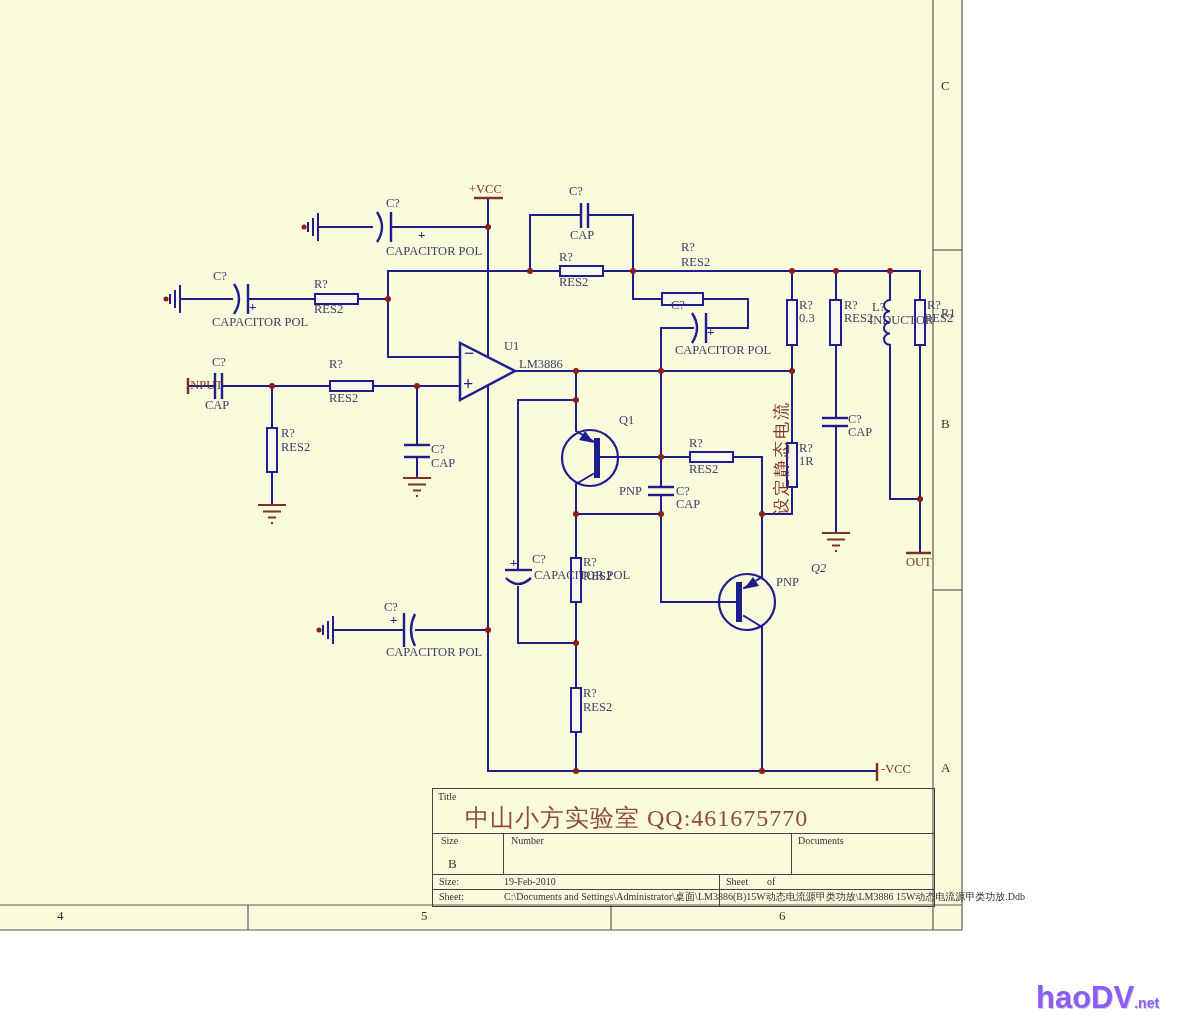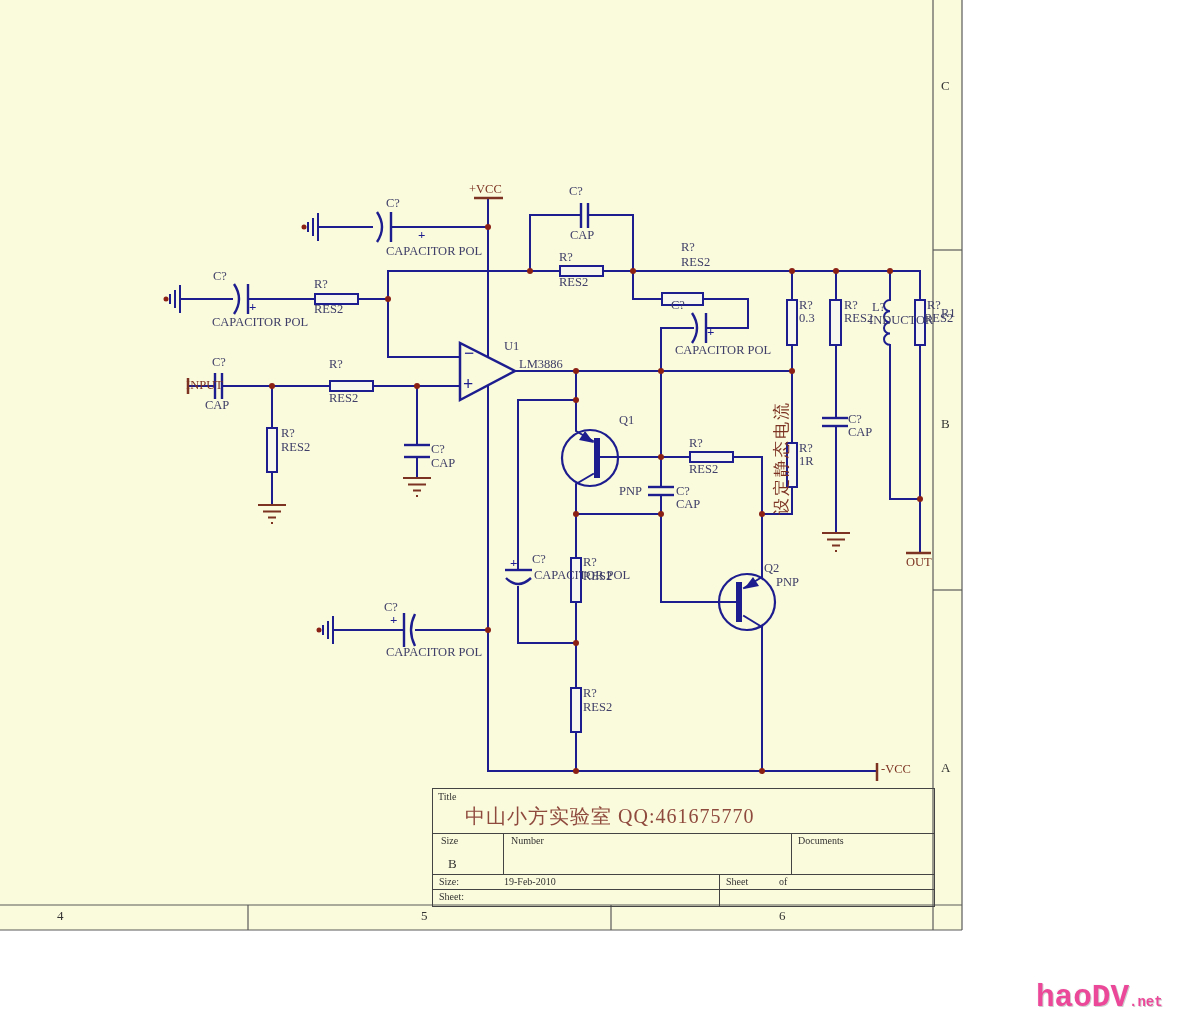--- a/index.html
+++ b/index.html
@@ -11,23 +11,23 @@
   .c-t{color:#3e3e68;}
   .c-m{color:#7c3322;text-align:center;}
   .c-w{color:#1d1d8f;font-weight:bold;}
   .c-b{color:#333;}
   #annotation{position:absolute;left:781px;top:458px;transform:translate(-50%,-50%) rotate(-90deg);
     color:#7c3322;font-size:17px;letter-spacing:2px;white-space:nowrap;z-index:3;}
   #title-block{position:absolute;left:432px;top:788px;width:501px;height:117px;
     border:1px solid #444;z-index:2;}
   #title-block .tl{position:absolute;background:#444;}
   #title-block span{position:absolute;white-space:nowrap;color:#333;font-size:10px;line-height:1;}
-  #title-block .big{font-size:20px;color:#8f4a3e;letter-spacing:1px;}
-  #watermark{position:absolute;left:1036px;top:980px;z-index:4;color:#ec4899;
-    text-shadow:1px 1px 0 #cfcfcf,-1px -1px 0 #fafafa;font-family:Liberation Mono, monospace;
+  #title-block .big{font-size:24px;color:#8f4a3e;letter-spacing:1px;}
+  #watermark{position:absolute;left:1036px;top:980px;z-index:4;color:#8b5cf6;
+    text-shadow:1px 1px 0 #cfcfcf,-1px -1px 0 #fafafa;font-family:Liberation Sans, sans-serif;
     font-weight:bold;}
   #watermark .wm-big{font-size:31px;}
   #watermark .wm-small{font-size:14px;}
 </style>
 </head>
 <body>
 
 <div id="stage">
 
 <svg id="schem" width="1184" height="1036">
@@ -273,21 +273,21 @@
       <span class="lbl c-t" style="left: 924px; top: 312px;">RES2</span>
       <span class="lbl c-t" style="left: 941px; top: 307px;">R1</span>
       <span class="lbl c-t" style="left: 799px; top: 442px;">R?</span>
       <span class="lbl c-t" style="left: 799px; top: 455px;">1R</span>
       <span class="lbl c-t" style="left: 848px; top: 413px;">C?</span>
       <span class="lbl c-t" style="left: 848px; top: 426px;">CAP</span>
       <span class="lbl c-t" style="left: 532px; top: 553px;">C?</span>
       <span class="lbl c-t" style="left: 534px; top: 569px;">CAPACITOR POL</span>
       <span class="lbl c-t" style="left: 583px; top: 556px;">R?</span>
       <span class="lbl c-t" style="left: 583px; top: 570px;">RES2</span>
-      <span class="lbl c-t" style="left: 764px; top: 562px;">Q2</span>
+      <span class="lbl c-t" style="left: 811px; top: 562px; font-style: italic;">Q2</span>
       <span class="lbl c-t" style="left: 776px; top: 576px;">PNP</span>
       <span class="lbl c-t" style="left: 583px; top: 687px;">R?</span>
       <span class="lbl c-t" style="left: 583px; top: 701px;">RES2</span>
       <span class="lbl c-t" style="left: 384px; top: 601px;">C?</span>
       <span class="lbl c-t" style="left: 386px; top: 646px;">CAPACITOR POL</span>
       <span class="lbl c-m" style="left: 881px; top: 763px;">-VCC</span>
       <span class="lbl c-m" style="left: 906px; top: 556px;">OUT</span>
       <span class="lbl c-w" style="left: 464px; top: 344px; font-size: 18px;">−</span>
       <span class="lbl c-w" style="left: 463px; top: 375px; font-size: 18px;">+</span>
       <span class="lbl c-w" style="left: 418px; top: 228px; font-size: 13px;">+</span>
@@ -314,19 +314,20 @@
   <div class="tl" style="left:286px;top:85px;width:1px;height:32px"></div>
   <span style="left:5px;top:3px">Title</span>
   <span class="big" style="left:32px;top:17px">中山小方实验室  QQ:461675770</span>
   <span style="left:8px;top:47px">Size</span>
   <span style="left:15px;top:68px;font-size:13px">B</span>
   <span style="left:78px;top:47px">Number</span>
   <span style="left:365px;top:47px">Documents</span>
   <span style="left:6px;top:88px">Size:</span>
   <span style="left:71px;top:88px">19-Feb-2010</span>
   <span style="left:293px;top:88px">Sheet</span>
-  <span style="left:346px;top:88px">of</span>
+  <span style="left:334px;top:88px">of</span>
   <span style="left:6px;top:103px">Sheet:</span>
+  <span style="left:71px;top:103px">C:\Documents and Settings\Administrator\桌面\LM3886(B)15W动态电流源甲类功放\LM3886 15W动态电流源甲类功放.Ddb</span>
 </div>
 
 <div id="watermark"><span class="wm-big">haoDV</span><span class="wm-small">.net</span></div>
 
 </div>
 
 </body></html>

